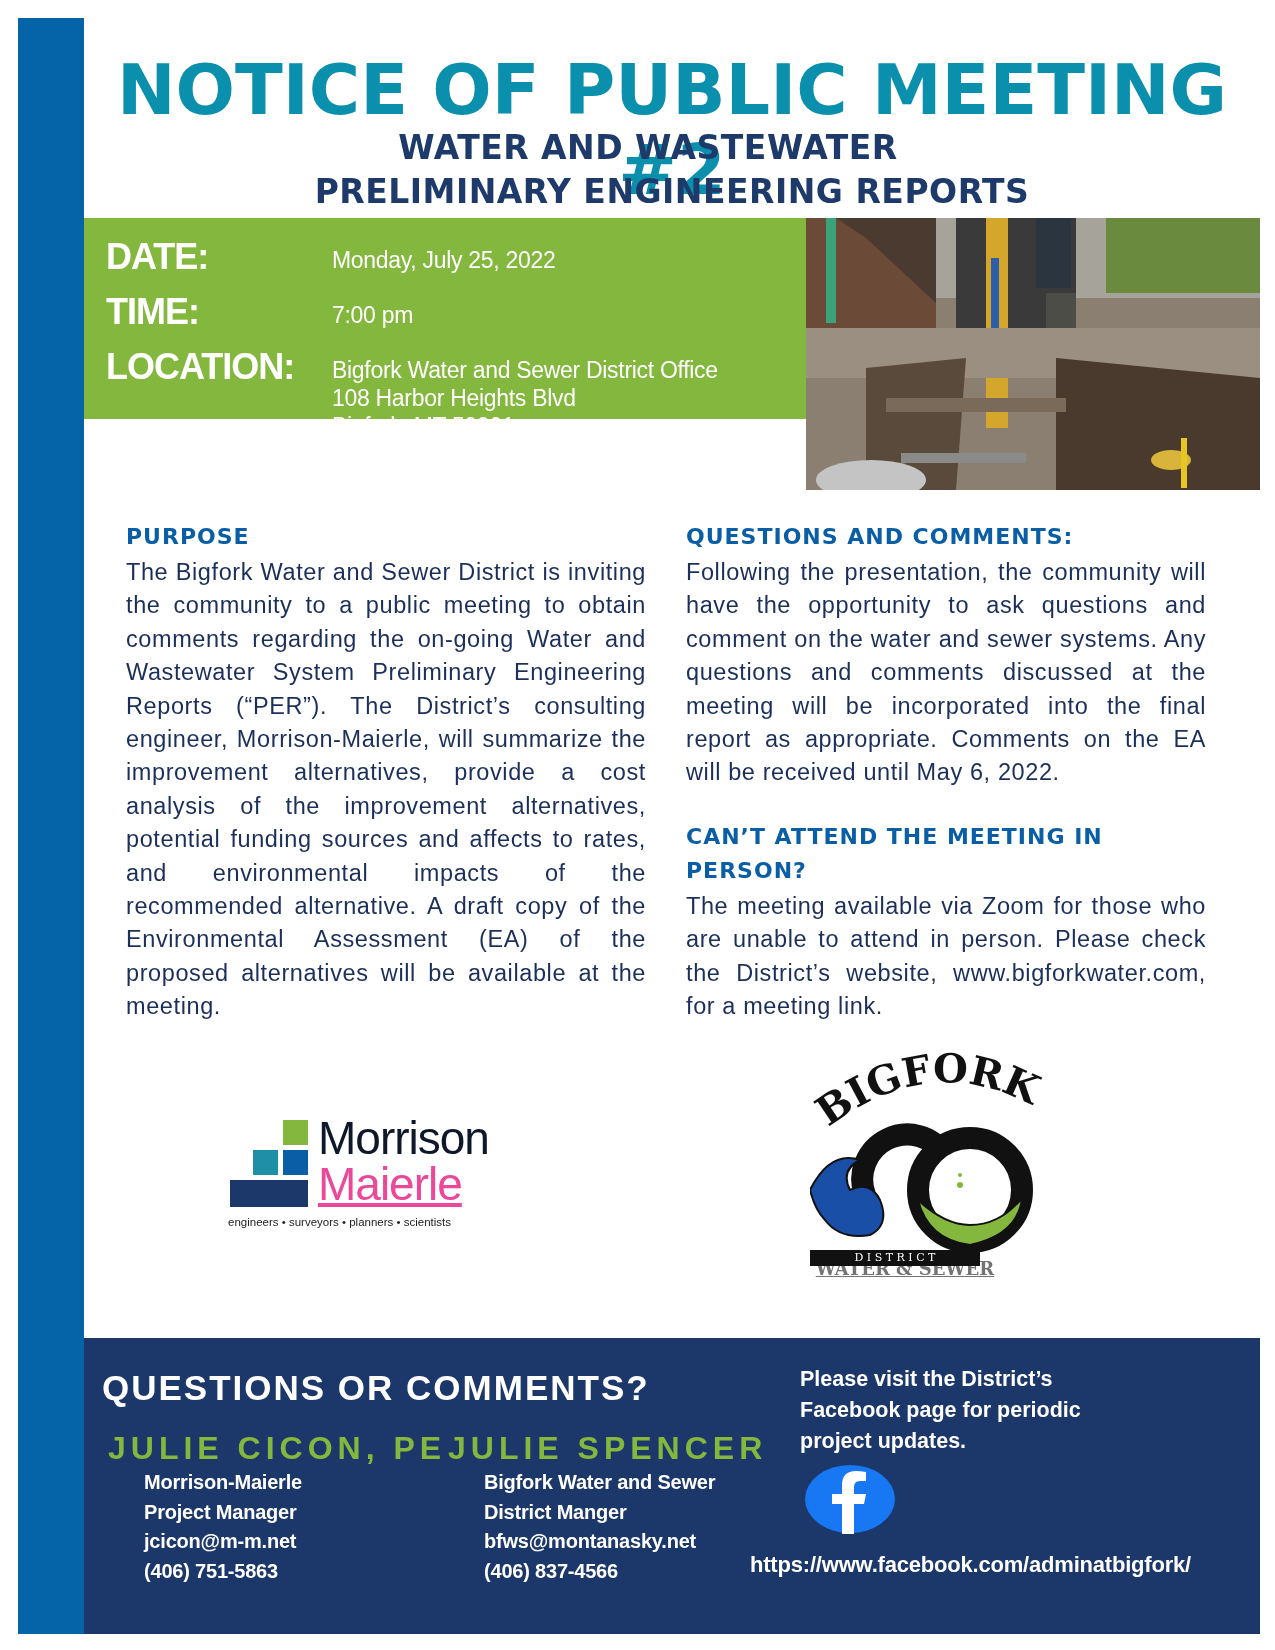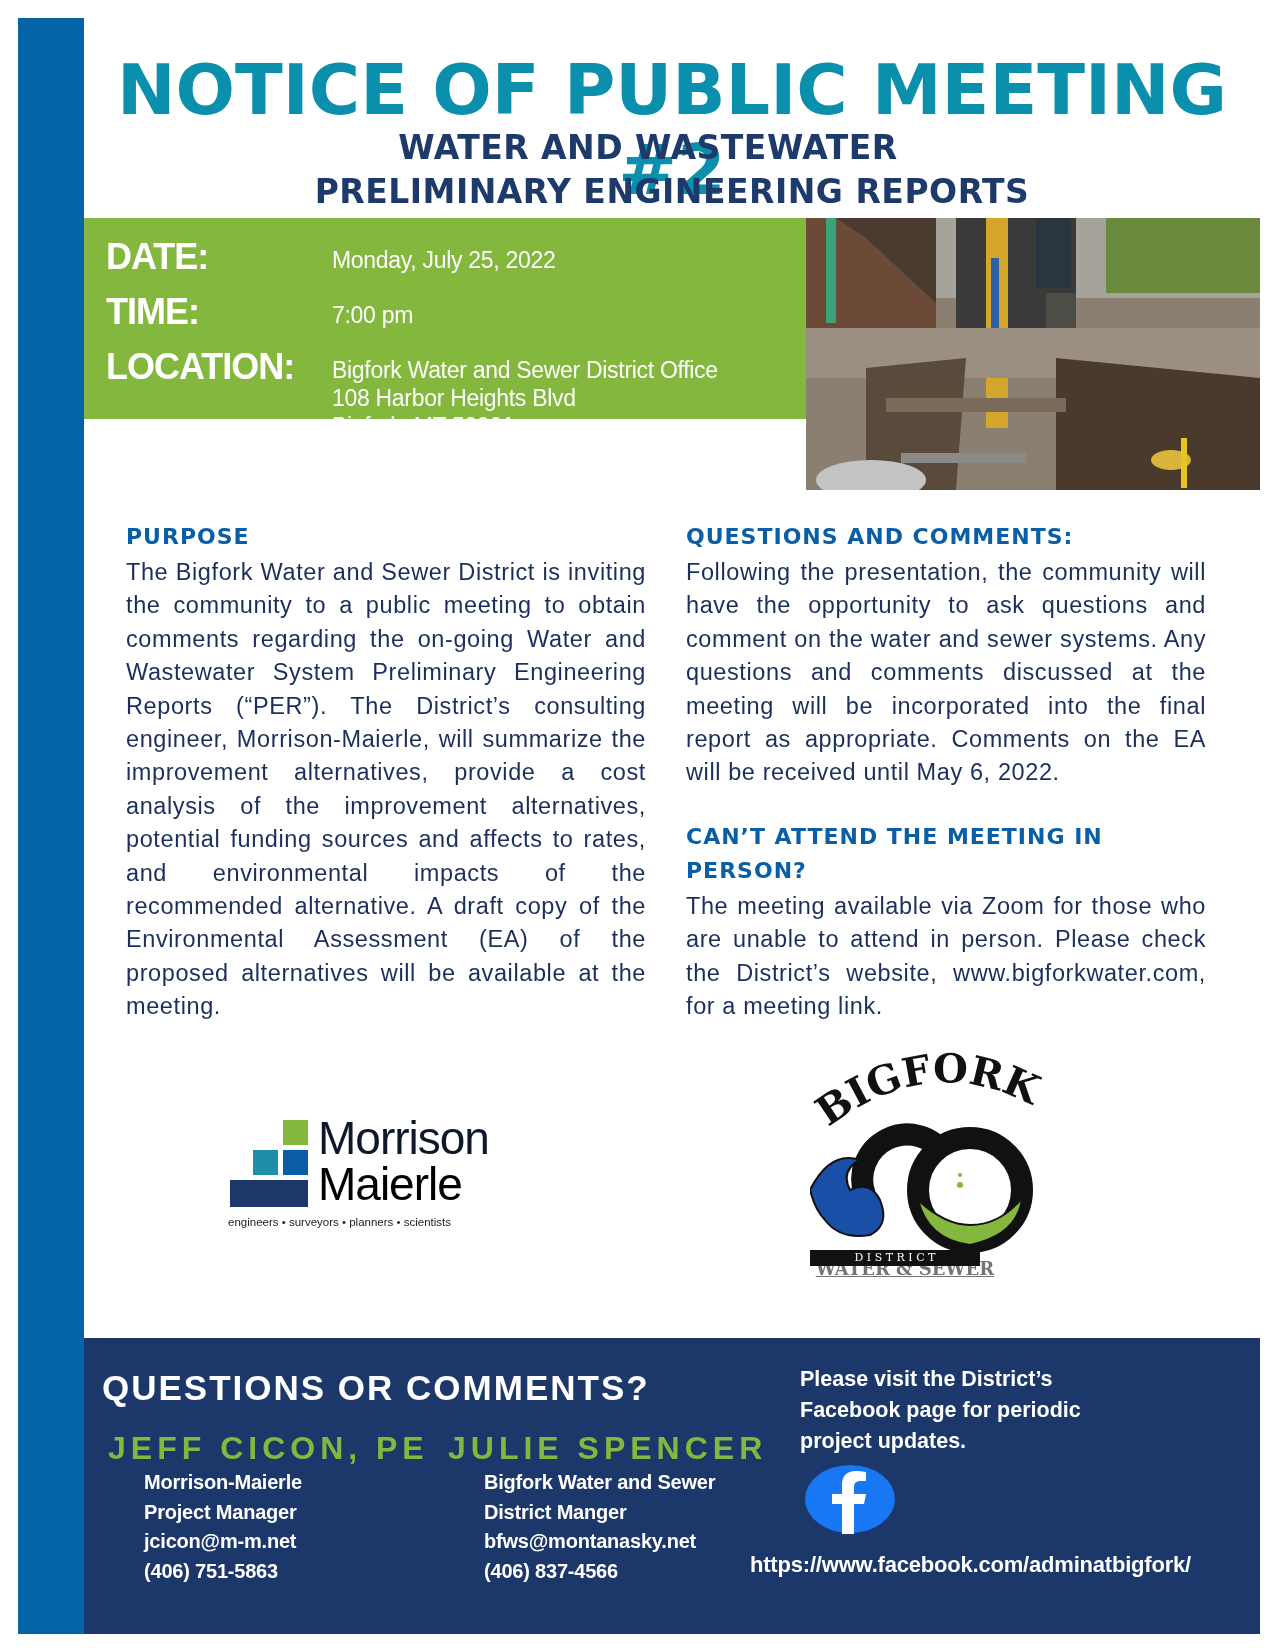--- a/index.html
+++ b/index.html
@@ -99,21 +99,21 @@
 </div>
 
 <div class="mm-logo">
   <svg width="80" height="90" viewBox="0 0 80 90" style="position:absolute;left:0;top:0;">
     <rect x="53" y="0" width="25" height="25" fill="#84b73e"></rect>
     <rect x="23" y="30" width="25" height="25" fill="#1f8fa8"></rect>
     <rect x="53" y="30" width="25" height="25" fill="#0a5ea6"></rect>
     <rect x="0" y="60" width="78" height="27" fill="#1c3769"></rect>
   </svg>
   <div style="position:absolute;left:88px;top:-6px;font-size:46px;color:#0f172a;line-height:48px;letter-spacing:-1px;">Morrison</div>
-  <div style="position:absolute;left:88px;top:40px;font-size:46px;color:#000000;line-height:48px;letter-spacing:-1px;">Maierle</div>
+  <div style="position:absolute;left:88px;top:40px;font-size:46px;color:#ec4899;line-height:48px;letter-spacing:-1px;text-decoration:underline;">Maierle</div>
   <div style="position:absolute;left:-2px;top:96px;font-size:11.5px;color:#222;white-space:nowrap;">engineers • surveyors • planners • scientists</div>
 </div>
 
 <div class="bf-logo">
   <svg width="270" height="230" viewBox="0 0 270 230">
     <path id="arc" d="M 15 80 Q 130 -10 245 70" fill="none"></path>
     <text font-family="DejaVu Serif, serif" font-weight="bold" font-size="40" fill="#111">
       <textPath href="#arc" startOffset="4">BIGFORK</textPath>
     </text>
     <path d="M 55 145 A 45 45 0 0 1 135 105" stroke="#111" stroke-width="22" fill="none"></path>
@@ -124,21 +124,21 @@
     <circle cx="150" cy="125" r="2" fill="#84b73e"></circle>
   </svg>
   <div style="position:absolute;left:0;top:176px;width:190px;text-align:center;font-family:'DejaVu Serif',serif;font-weight:bold;font-size:18px;color:#737373;text-decoration:underline;margin-top:32px;">WATER &amp; SEWER</div>
   <div style="position:absolute;left:0;top:200px;width:170px;height:16px;background:#111;color:#fff;text-align:center;font-family:'DejaVu Serif',serif;font-size:11px;line-height:16px;">D I S T R I C T</div>
 </div>
 
 <div class="footer">
   <div class="f-title">QUESTIONS OR COMMENTS?</div>
 
   <div class="contact" style="left:24px;">
-    <div class="name">JEFF CICON, PE</div>
+    <div class="name">JULIE CICON, PE</div>
     <div class="line">Morrison-Maierle</div>
     <div class="line">Project Manager</div>
     <div class="line">jcicon@m-m.net</div>
     <div class="line">(406) 751-5863</div>
   </div>
 
   <div class="contact" style="left:364px;">
     <div class="name">JULIE SPENCER</div>
     <div class="line">Bigfork Water and Sewer</div>
     <div class="line">District Manger</div>

